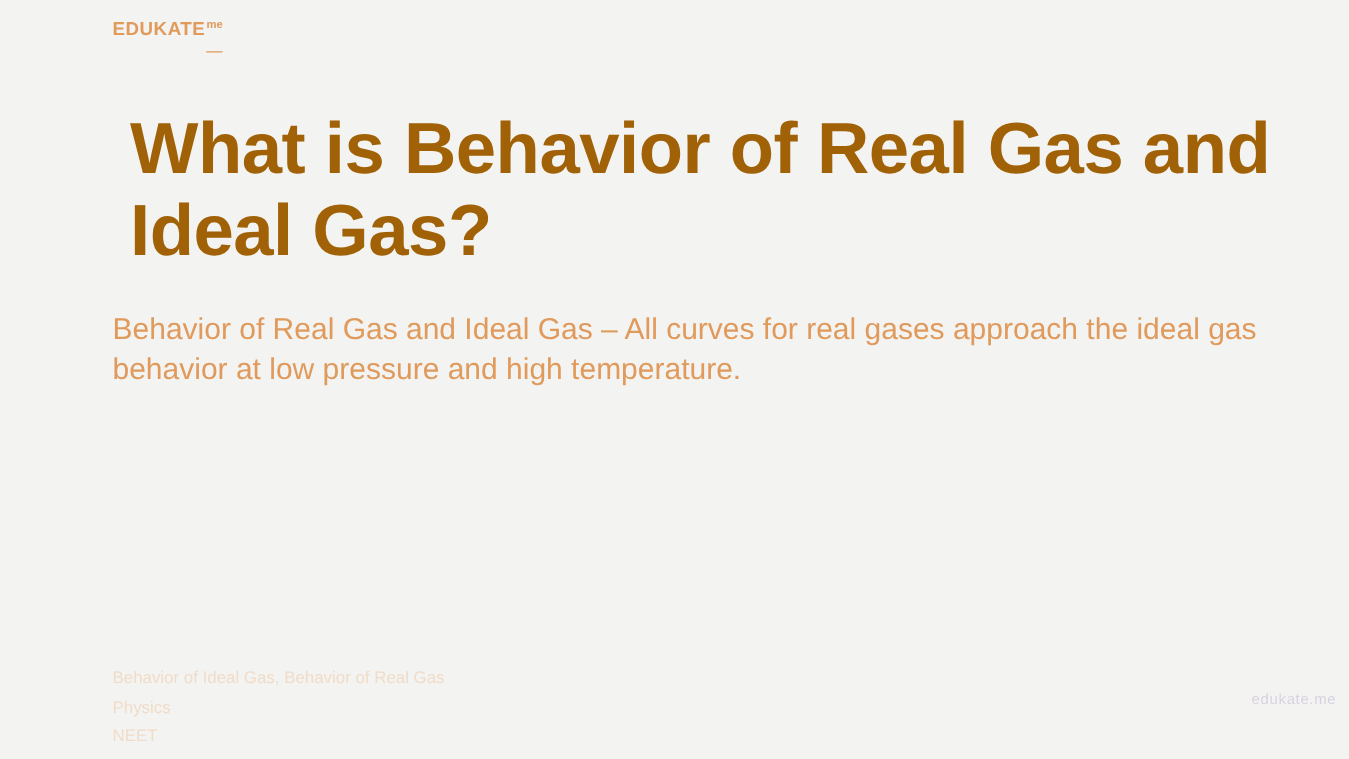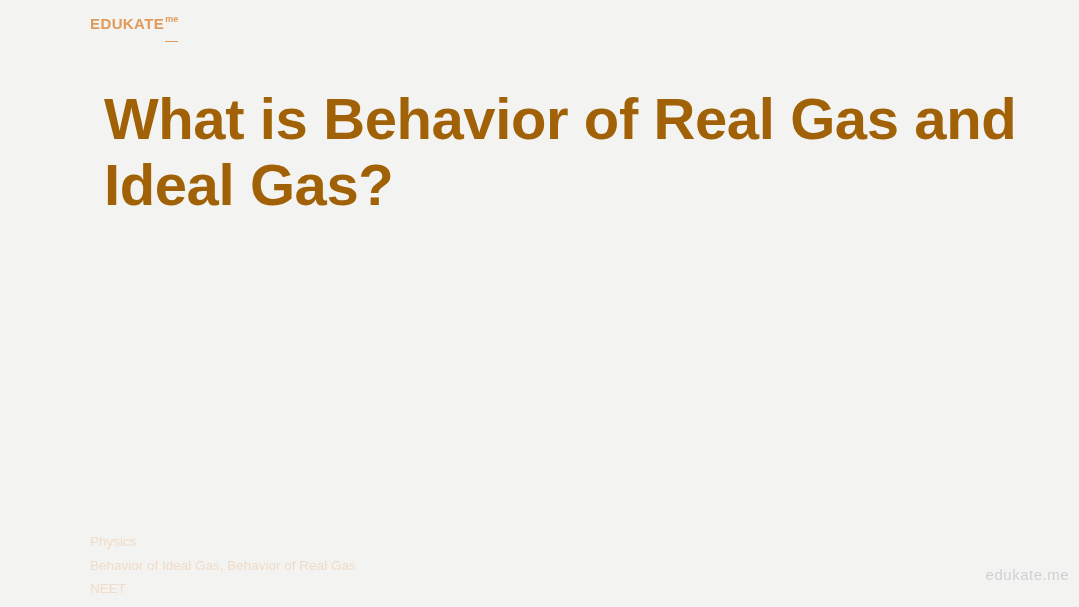--- a/index.html
+++ b/index.html
@@ -91,42 +91,43 @@
     font-size: 13.5px;
     color: #f0dcc8;
     line-height: 1.15;
     white-space: nowrap;
   }
 
   
   .watermark {
     position: absolute;
     right: 10px;
-    bottom: 0;
-    font-size: 15px;
+    bottom: 17px;
+    font-size: 12px;
     letter-spacing: 0.5px;
-    color: #0f172a;
+    color: #4c1d95;
     opacity: 0.16;
     user-select: none;
   }
 </style>
 </head>
 <body>
 
 <div class="slide">
 
   <div class="logo">
     <span class="logo-word">EDUKATE</span>
     <span class="logo-sup">me</span>
   </div>
 
   <h1 class="title">What is Behavior of Real Gas and Ideal Gas?</h1>
 
+  <p class="subtitle">Behavior of Real Gas and Ideal Gas – All curves for real gases approach the ideal gas behavior at low pressure and high temperature.</p>
 
   <div class="footer">
+    <div class="footer-line">Behavior of Ideal Gas, Behavior of Real Gas</div>
     <div class="footer-line">Physics</div>
-    <div class="footer-line">Behavior of Ideal Gas, Behavior of Real Gas</div>
     <div class="footer-line">NEET</div>
   </div>
 
   <div class="watermark">edukate.me</div>
 
 </div>
 
 </body></html>

